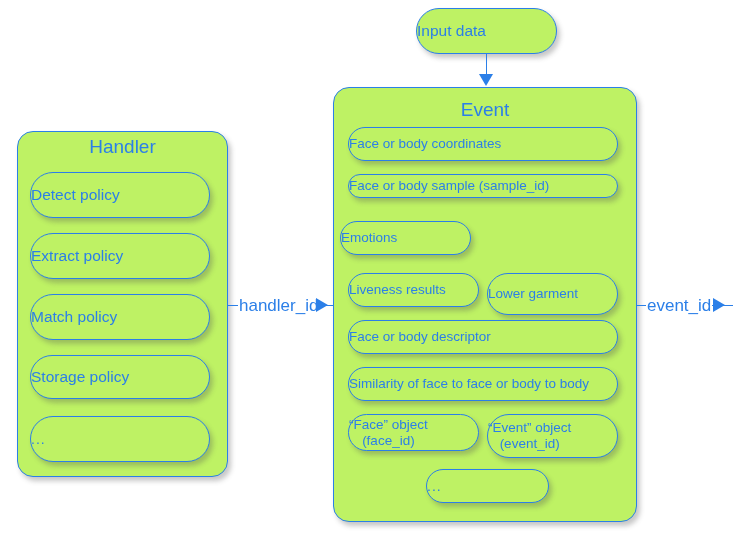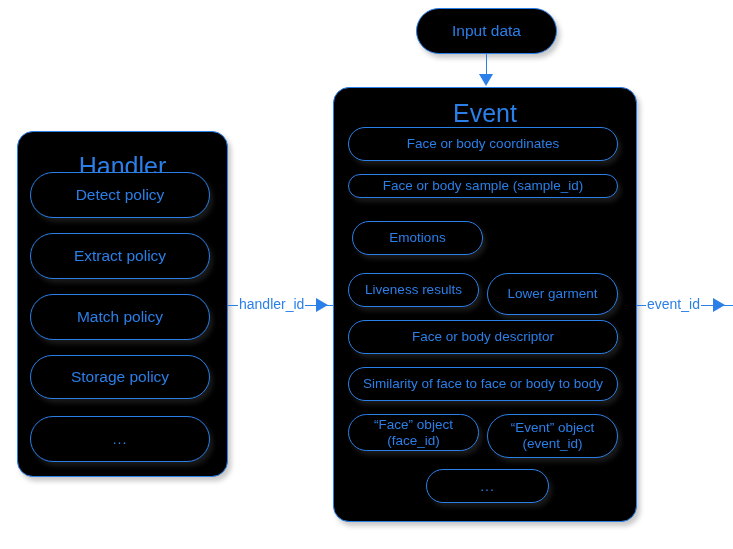--- a/index.html
+++ b/index.html
@@ -21,43 +21,43 @@
     left: 0;
     top: 0;
     width: 733px;
     height: 549px;
   }
 
   
   .node {
     position: absolute;
     box-sizing: border-box;
-    background: #000000;
+    background: #bef264;
     border: 1.6px solid #2b7fe8;
     color: #2b7fe8;
     display: flex;
     align-items: center;
-    justify-content: center;
+    justify-content: flex-start;
     text-align: center;
     line-height: 1.18;
     box-shadow: 3px 4px 5px rgba(80,80,80,0.32);
     -webkit-font-smoothing: antialiased;
   }
 
   
   .group {
     border-radius: 16px;
     display: block;
   }
   .group > .group-title {
     position: absolute;
     left: 0;
     right: 0;
     text-align: center;
-    font-size: 25px;
+    font-size: 19px;
     color: #2b7fe8;
   }
 
   
   .pill {
     border-radius: 22px;
     font-size: 13.5px;
   }
   .pill.big {
     border-radius: 24px;
@@ -97,41 +97,41 @@
   .arrow-down {
     position: absolute;
     width: 0;
     height: 0;
     border-left: 7px solid transparent;
     border-right: 7px solid transparent;
     border-top: 12px solid #2b7fe8;
   }
   .edge-label {
     position: absolute;
-    font-size: 14px;
+    font-size: 17px;
     color: #2b7fe8;
     white-space: nowrap;
     background: #ffffff;
     padding: 0 1px;
   }
 </style>
 </head>
 <body>
 
 <div id="canvas">
 
   <div class="node pill big" style="left:416px; top:8px; width:141px; height:46px;">
     <span>Input data</span>
   </div>
 
   <div class="vline" style="left:486px; top:54px; height:22px;"></div>
   <div class="arrow-down" style="left:479px; top:74px;"></div>
 
   <div class="node group" style="left:17px; top:131px; width:211px; height:346px;">
-    <div class="group-title" style="top:20px;">Handler</div>
+    <div class="group-title" style="top:4px;">Handler</div>
 
     <div class="node pill big" style="left:12px; top:40px; width:180px; height:46px;">
       <span>Detect policy</span>
     </div>
 
     <div class="node pill big" style="left:12px; top:101px; width:180px; height:46px;">
       <span>Extract policy</span>
     </div>
 
     <div class="node pill big" style="left:12px; top:162px; width:180px; height:46px;">
@@ -155,21 +155,21 @@
     <div class="group-title" style="top:11px;">Event</div>
 
     <div class="node pill" style="left:14px; top:39px; width:270px; height:34px;">
       <span>Face or body coordinates</span>
     </div>
 
     <div class="node pill" style="left:14px; top:86px; width:270px; height:24px;">
       <span>Face or body sample (sample_id)</span>
     </div>
 
-    <div class="node pill" style="left:18px; top:133px; width:131px; height:34px;">
+    <div class="node pill" style="left:6px; top:133px; width:131px; height:34px;">
       <span>Emotions</span>
     </div>
 
 
     <div class="node pill" style="left:14px; top:185px; width:131px; height:34px;">
       <span>Liveness results</span>
     </div>
 
     <div class="node pill" style="left:153px; top:185px; width:131px; height:42px;">
       <span>Lower garment</span>

